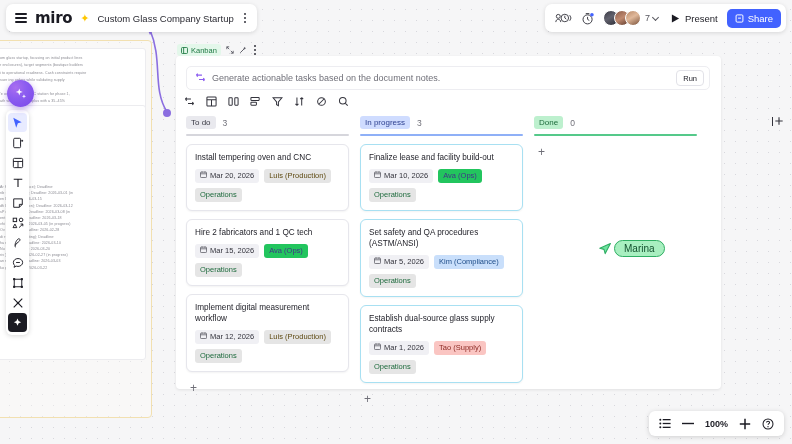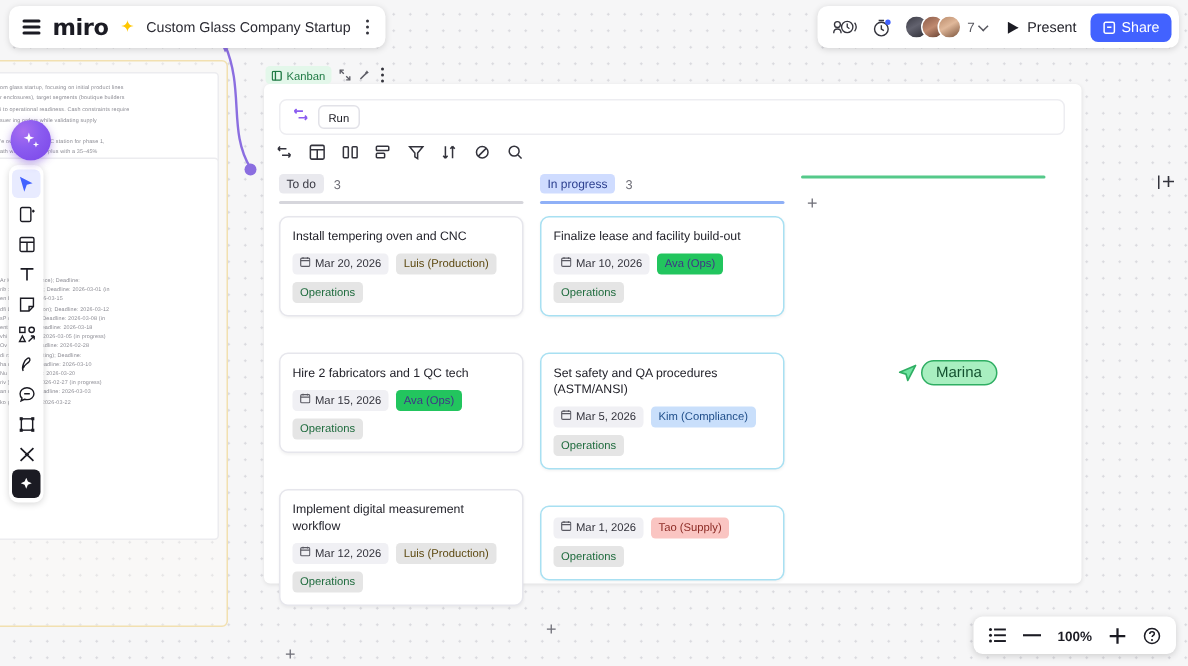--- a/index.html
+++ b/index.html
@@ -222,21 +222,21 @@
     font-size: 8px; border-radius: 3px; padding: 2px 5px;
   }
   .chip-todo { background: #e9e9ee; color: #3a3a44; }
   .chip-prog { background: #cfdcff; color: #2c3f8f; }
   .chip-done { background: #bdf0ce; color: #1d6a3c; }
   .col-count { font-size: 8.5px; color: #6f6f78; }
   .col-rule { height: 1.6px; border-radius: 2px; margin-top: 3px; width: 163px; }
   .rule-todo { background: #d6d6dc; }
   .rule-prog { background: #8fb0f7; }
   .rule-done { background: #55c98a; }
-  .col-body { padding-top: 8px; display: flex; flex-direction: column; gap: 24px; width: 163px; }
+  .col-body { padding-top: 8px; display: flex; flex-direction: column; gap: 8px; width: 163px; }
 
   .card {
     background: #fff;
     border: 1px solid #e6e6ec;
     border-radius: 6px;
     box-shadow: 0 1px 2px rgba(0,0,0,.05);
     padding: 7px 8px 8px 8px;
     cursor: pointer;
   }
   .card.prog { border-color: #a8e0f2; }
@@ -500,20 +500,21 @@
 
   <div id="kanban-frame"></div>
 
   <div id="ai-bar">
     <span>
       <svg width="11" height="11" viewBox="0 0 12 12">
         <path d="M1.4 3.4h6.2M1.4 3.4 3 1.8M1.4 3.4 3 5" fill="none" stroke="#8b5cf0" stroke-width="1.2"></path>
         <path d="M10.6 8.2H4.4M10.6 8.2 9 6.6M10.6 8.2 9 9.8" fill="none" stroke="#8b5cf0" stroke-width="1.2"></path>
       </svg>
     </span>
+    <span id="ai-prompt-text">Generate actionable tasks based on the document notes.</span>
     <span id="run-btn">Run</span>
   </div>
 
   <div id="board-toolbar">
     <span class="bt">
       <svg width="11" height="11" viewBox="0 0 12 12">
         <path d="M1.4 3.4h6.2M1.4 3.4 3 1.8M1.4 3.4 3 5" fill="none" stroke="#33333c" stroke-width="1.1"></path>
         <path d="M10.6 8.2H4.4M10.6 8.2 9 6.6M10.6 8.2 9 9.8" fill="none" stroke="#33333c" stroke-width="1.1"></path>
       </svg>
     </span>
@@ -659,38 +660,43 @@
                   </svg></span>
                 <span>Mar 5, 2026</span>
               </span>
               <span class="pill pill-blue">Kim (Compliance)</span>
             </div>
             <div class="card-row">
               <span class="pill pill-green">Operations</span>
             </div>
           </div>
           <div class="card prog">
+            <div class="card-title">Establish dual-source glass supply contracts</div>
             <div class="card-row">
               <span class="pill pill-date">
                 <span><svg width="7" height="7" viewBox="0 0 9 9">
                     <rect x="0.6" y="1.4" width="7.8" height="7" rx="1" fill="none" stroke="#5a5a63" stroke-width="1"></rect>
                     <path d="M0.6 3.6h7.8M2.6 0.6v1.6M6.4 0.6v1.6" stroke="#5a5a63" stroke-width="1"></path>
                   </svg></span>
                 <span>Mar 1, 2026</span>
               </span>
               <span class="pill pill-red">Tao (Supply)</span>
             </div>
             <div class="card-row">
               <span class="pill pill-green">Operations</span>
             </div>
           </div>
           <div class="add-card">+</div>
         </div>
       </div>
       <div class="col">
+        <div class="col-head">
+          <span class="col-chip chip-done">Done</span>
+          <span class="col-count">0</span>
+        </div>
         <div class="col-rule rule-done"></div>
         <div class="col-body">
           <div class="add-card">+</div>
         </div>
       </div>
     </div>
 
   <div id="cursor-marina">
     <svg width="14" height="14" viewBox="0 0 14 14">
       <path d="M12.4 1.6 1.8 6.2l4.2 1.2 1.2 4.2Z" fill="#6fe3a0" stroke="#2fae63" stroke-width="1.1" stroke-linejoin="round"></path>

